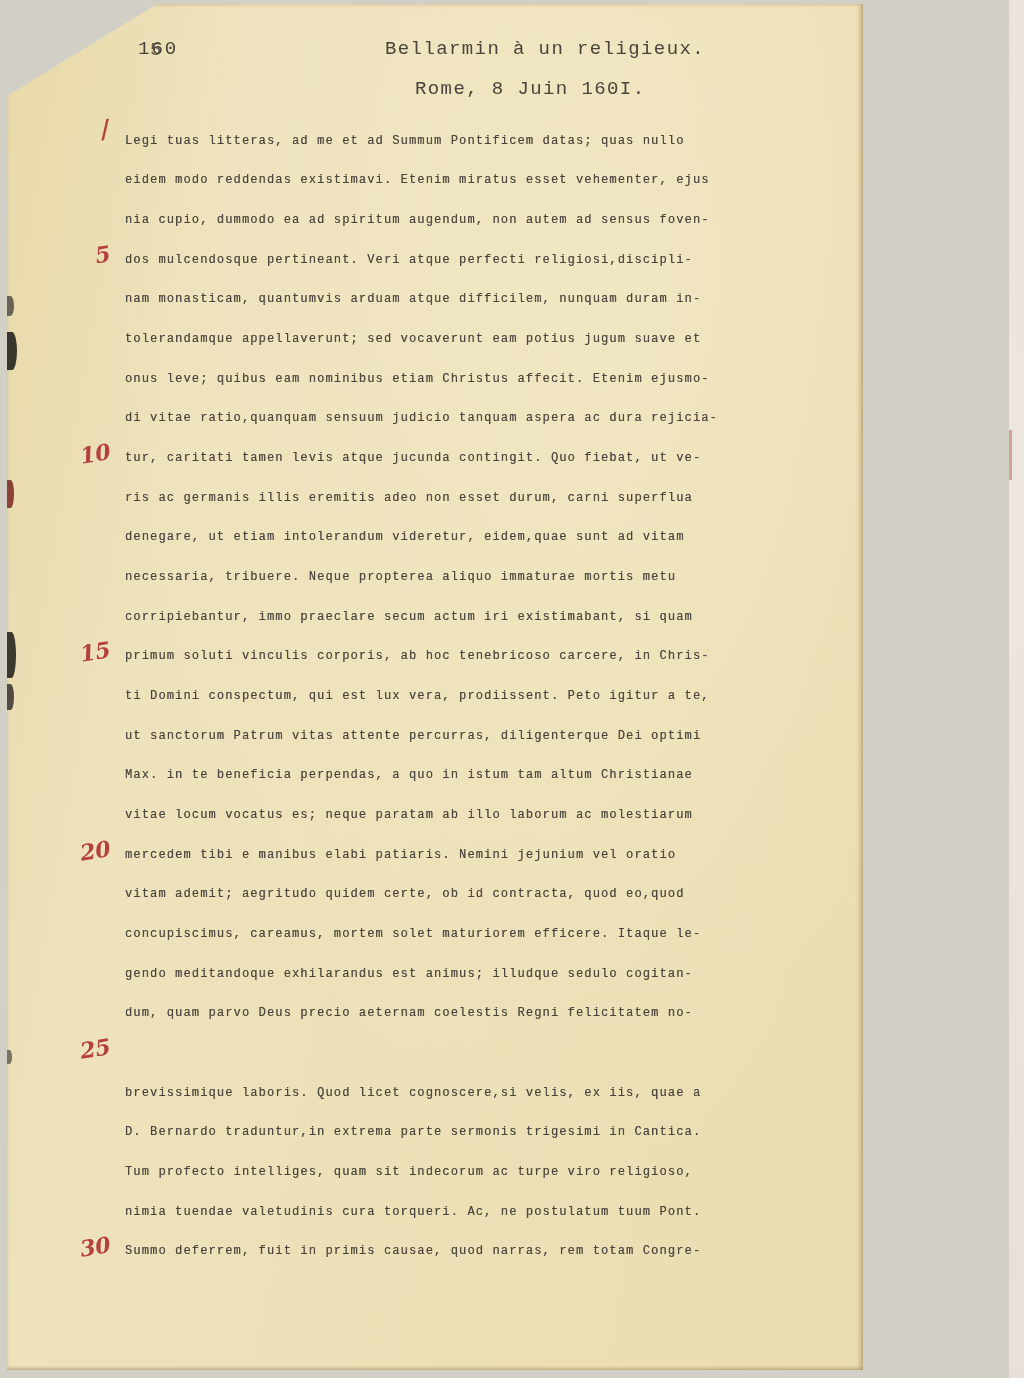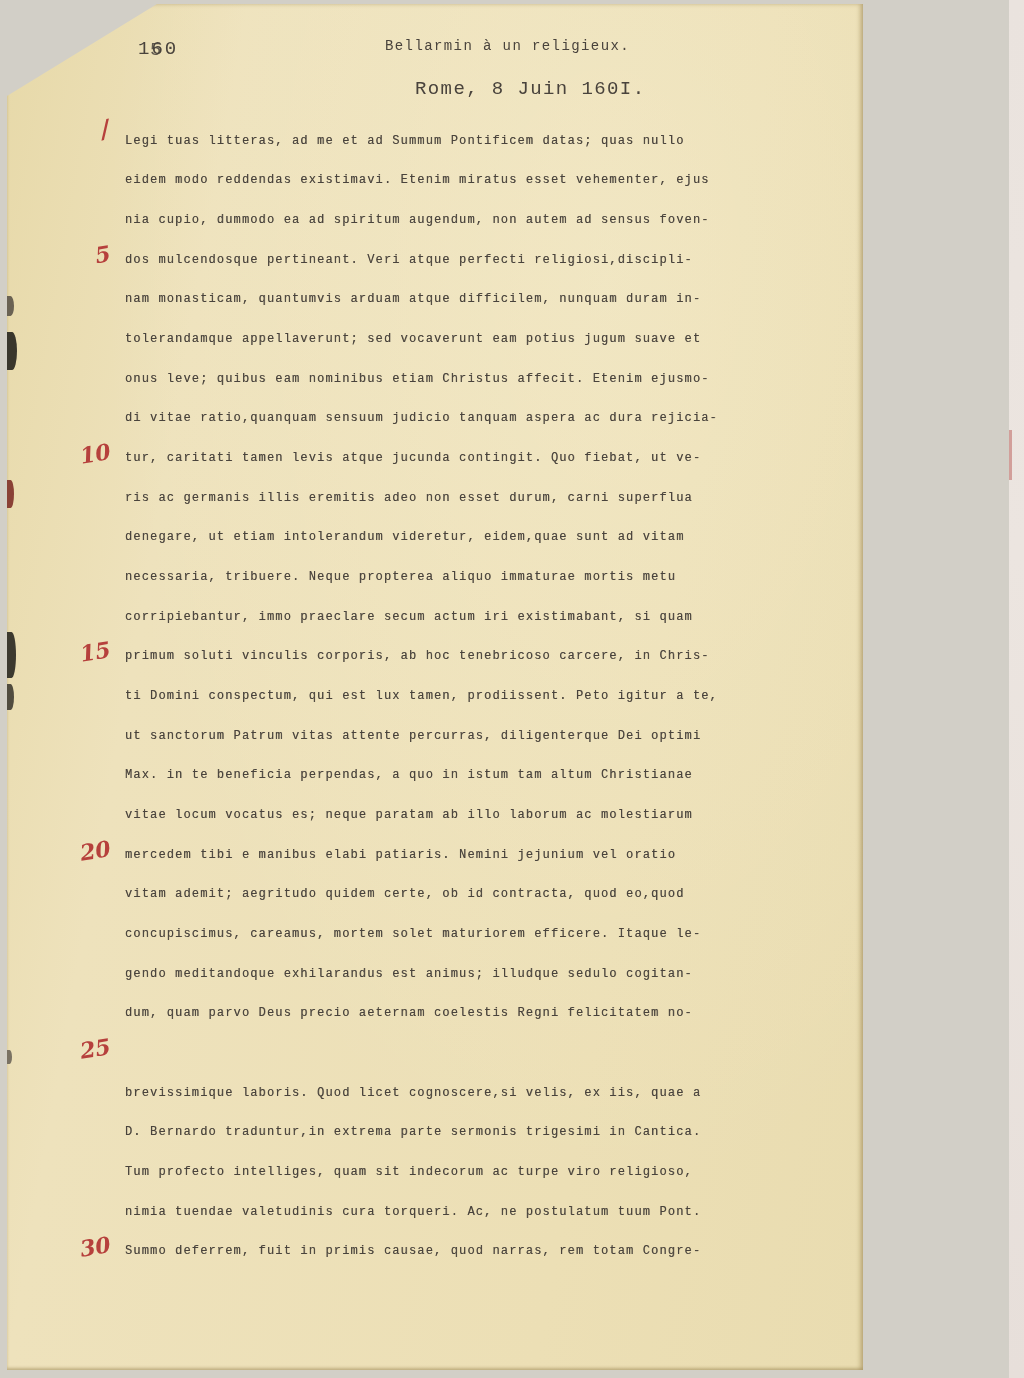--- a/index.html
+++ b/index.html
@@ -51,21 +51,21 @@
   .pagenum-right { left: 896px; }
   .overstrike-wrap { position: relative; display: inline-block; }
   .overstrike {
     position: absolute;
     left: 12px; top: 1px;
     opacity: 0.85;
   }
   .doc-title {
     position: absolute;
     left: 378px; top: 34px;
-    font-size: 14px;
+    font-size: 19px;
     letter-spacing: 1.4px;
   }
   .doc-dateline {
     position: absolute;
     left: 408px; top: 74px;
     font-size: 19px;
     letter-spacing: 1.4px;
   }
   
   .body-lines {
@@ -206,21 +206,21 @@
     <span class="line-text">corripiebantur, immo praeclare secum actum iri existimabant, si quam</span>
   </div>
 
   <div class="line-row">
     <span class="margin-mark">15</span>
     <span class="line-text">primum soluti vinculis corporis, ab hoc tenebricoso carcere, in Chris-</span>
   </div>
 
   <div class="line-row">
     <span class="margin-mark"></span>
-    <span class="line-text">ti Domini conspectum, qui est lux tamen, prodiissent. Peto igitur a te,</span>
+    <span class="line-text">ti Domini conspectum, qui est lux vera, prodiissent. Peto igitur a te,</span>
   </div>
 
   <div class="line-row">
     <span class="margin-mark"></span>
     <span class="line-text">ut sanctorum Patrum vitas attente percurras, diligenterque Dei optimi</span>
   </div>
 
   <div class="line-row">
     <span class="margin-mark"></span>
     <span class="line-text">Max. in te beneficia perpendas, a quo in istum tam altum Christianae</span>

